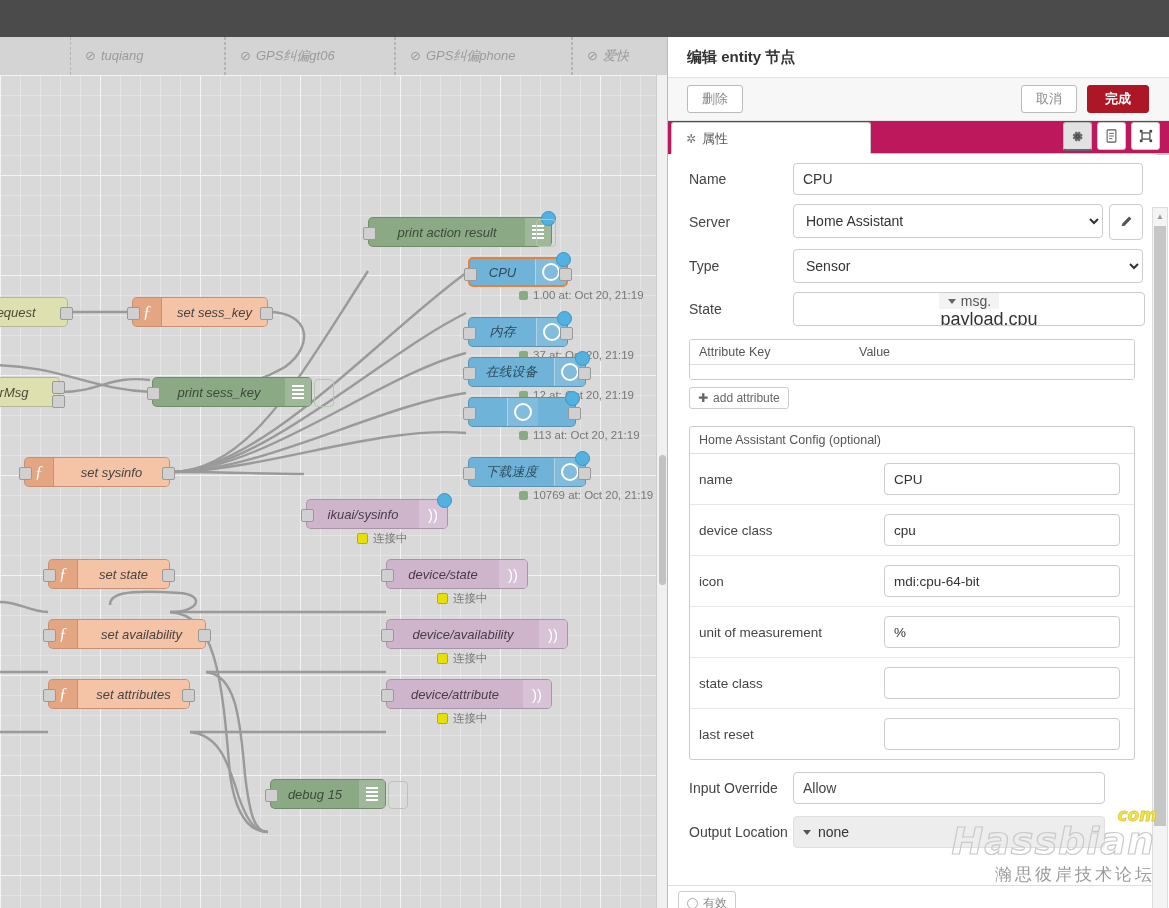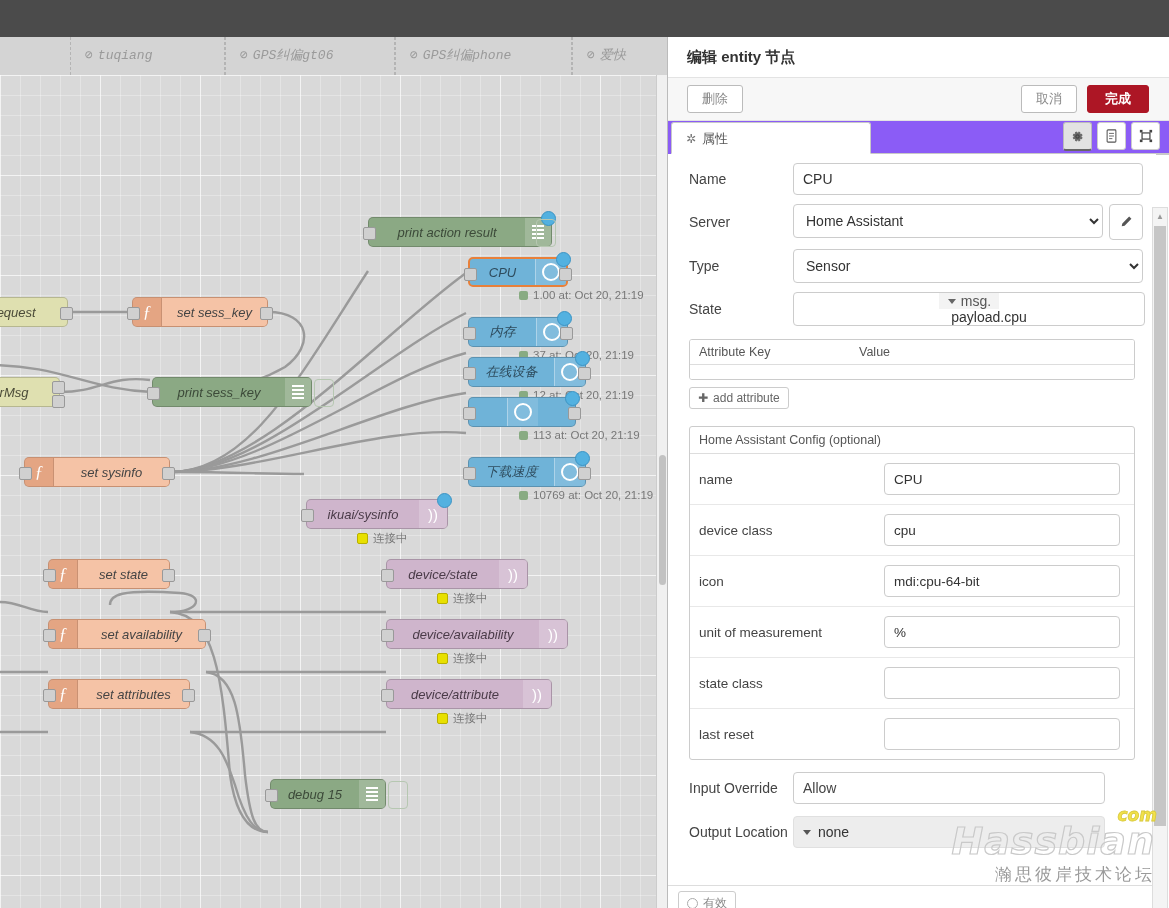--- a/index.html
+++ b/index.html
@@ -5,21 +5,21 @@
   html,body{margin:0;padding:0;}
   body{
     width:1169px;height:908px;overflow:hidden;
     font-family:"Liberation Sans","DejaVu Sans",sans-serif;
     background:#fff;position:relative;
   }
   
   #topbar{position:absolute;left:0;top:0;width:1169px;height:37px;background:#4b4b4b;}
   
   #canvas-wrap{position:absolute;left:0;top:37px;width:668px;height:871px;background:#d6d6d6;overflow:hidden;}
-  #tabbar{position:absolute;left:0;top:0;width:668px;height:38px;background:#d4d4d4;border-bottom:1px solid #bbb;font-family:Liberation Mono, monospace;}
+  #tabbar{position:absolute;left:0;top:0;width:668px;height:38px;background:#d4d4d4;border-bottom:1px solid #bbb;}
   .flowtab{position:absolute;top:0;height:38px;line-height:38px;font-style:italic;font-size:13px;
     color:#9a9a9a;border-right:1px dashed #b4b4b4;border-left:1px dashed #b4b4b4;padding:0 14px;
     white-space:nowrap;box-sizing:border-box;}
   .flowtab .dis{margin-right:5px;font-style:normal;}
   #grid{position:absolute;left:0;top:38px;width:668px;height:833px;
     background-color:#d9d9d9;
     background-image:
       linear-gradient(to right, rgba(255,255,255,.55) 1px, transparent 1px),
       linear-gradient(to bottom, rgba(255,255,255,.55) 1px, transparent 1px),
       linear-gradient(to right, rgba(255,255,255,.30) 1px, transparent 1px),
@@ -64,21 +64,21 @@
   #canvas-vscroll{position:absolute;right:0;top:38px;width:11px;height:833px;background:#f0f0f0;border-left:1px solid #ccc;}
   #canvas-vscroll .thumb{position:absolute;left:2px;top:380px;width:7px;height:130px;background:#c2c2c2;border-radius:4px;}
   
   #dialog{position:absolute;left:667px;top:37px;width:502px;height:871px;background:#fff;border-left:1px solid #bbb;box-sizing:border-box;}
   #dlg-title{height:40px;line-height:40px;padding-left:19px;font-size:15px;color:#333;border-bottom:1px solid #e3e3e3;font-weight:bold;}
   #dlg-actions{height:42px;display:flex;align-items:center;padding:0 20px 0 19px;border-bottom:1px solid #e3e3e3;background:#f7f7f7;}
   .btn{font-size:13px;border:1px solid #bbb;background:#fff;color:#888;border-radius:3px;padding:0 14px;height:28px;line-height:26px;box-sizing:border-box;cursor:pointer;}
   .btn.primary{background:#ad1625;border-color:#ad1625;color:#fff;font-weight:bold;padding:0 17px;}
   #dlg-actions .spacer{flex:1;}
   #dlg-actions .btn+.btn{margin-left:10px;}
-  #dlg-tabs{height:33px;display:flex;align-items:flex-end;border-bottom:1px solid #c8c8c8;padding-left:3px;background:#8b5cf6;position:relative;}
+  #dlg-tabs{height:33px;display:flex;align-items:flex-end;border-bottom:1px solid #c8c8c8;padding-left:3px;background:#be185d;position:relative;}
   .dtab{height:32px;line-height:32px;padding:0 16px 0 14px;font-size:13px;color:#555;
     border:1px solid #c8c8c8;border-bottom:1px solid #fff;background:#fff;border-radius:3px 3px 0 0;
     min-width:200px;box-sizing:border-box;cursor:pointer;}
   .dtab .g{margin-right:6px;font-size:12px;color:#777;}
   .tabfill{flex:1;height:31px;border-bottom:1px solid #c8c8c8;}
   .iconbtns{position:absolute;right:9px;bottom:3px;display:flex;gap:5px;}
   .iconbtn{width:27px;height:26px;border:1px solid #ccc;background:#fff;border-radius:3px;display:flex;align-items:center;justify-content:center;cursor:pointer;}
   .iconbtn.active{background:#e2e2e2;border-color:#bbb;border-bottom:2px solid #666;}
   
   #dlg-body{position:absolute;left:0;top:117px;width:488px;height:754px;overflow:hidden;background:#fff;box-sizing:border-box;}
@@ -87,21 +87,21 @@
   .fctl{flex:1;margin-right:13px;}
   input.txt, .fakeinput{width:100%;height:32px;box-sizing:border-box;border:1px solid #ccc;border-radius:4px;
     padding:0 9px;font-size:14px;color:#333;background:#fff;font-family:"Liberation Sans",sans-serif;}
   select.sel{width:100%;height:34px;box-sizing:border-box;border:1px solid #ccc;border-radius:4px;padding:0 8px;
     font-size:14px;color:#333;background:#fff;font-family:"Liberation Sans",sans-serif;}
   .withedit{display:flex;gap:6px;}
   .editbtn{width:36px;height:34px;border:1px solid #ccc;border-radius:4px;background:#fff;display:flex;align-items:center;justify-content:center;cursor:pointer;}
   .typedin{display:flex;align-items:center;width:100%;height:32px;border:1px solid #ccc;border-radius:4px;overflow:hidden;background:#fff;flex-direction:column;}
   .typedin .pre{display:flex;align-items:center;gap:5px;background:#f3f3f3;height:100%;padding:0 8px 0 9px;font-size:14px;color:#555;}
   .typedin .caret{width:0;height:0;border-left:4.5px solid transparent;border-right:4.5px solid transparent;border-top:5px solid #666;}
-  .typedin .val{flex:1;padding-left:8px;font-size:14px;color:#333;margin-left:32px;}
+  .typedin .val{flex:1;padding-left:8px;font-size:18px;color:#333;margin-left:32px;}
   .attrbox{margin:13px 21px 0 21px;border:1px solid #ccc;border-radius:3px;overflow:hidden;}
   .attrhead{display:flex;height:24px;align-items:center;font-size:12.5px;color:#555;background:#fff;border-bottom:1px solid #ddd;}
   .attrhead .c1{width:160px;padding-left:9px;}
   .attrbody{height:14px;background:#fff;}
   .addattr{margin:7px 0 0 21px;display:inline-flex;align-items:center;gap:5px;font-size:12px;color:#666;
     border:1px solid #ccc;border-radius:3px;padding:3px 8px;background:#fff;cursor:pointer;}
   .haconfig{margin:17px 21px 0 21px;border:1px solid #ccc;border-radius:3px;}
   .hahead{font-size:12.5px;color:#555;padding:6px 0 6px 9px;border-bottom:1px solid #ddd;}
   .harow{display:flex;align-items:center;padding:9px 14px 9px 9px;border-bottom:1px solid #e8e8e8;}
   .harow:last-child{border-bottom:none;}

